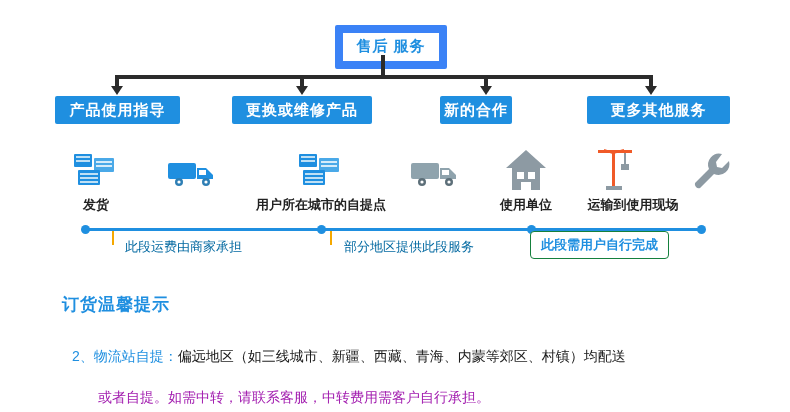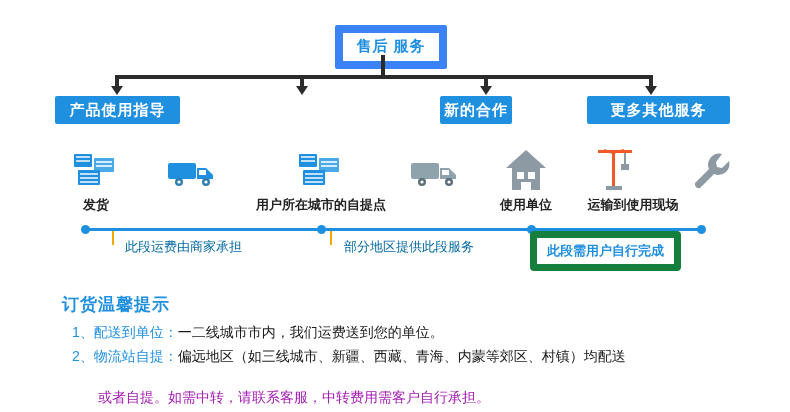--- a/index.html
+++ b/index.html
@@ -84,21 +84,21 @@
     width: 2px;
     background: #f5a800;
   }
   .tl-label {
     position: absolute;
     font-size: 13px;
     color: #0369a1;
     white-space: nowrap;
   }
   .tl-label.boxed {
-    border: 7px solid #15803d;
+    border: 1px solid #15803d;
     border-radius: 4px;
     padding: 4px 10px;
     color: #1f8fe0;
     font-weight: bold;
     background: #ffffff;
   }
 
   
   .notes-title {
     position: absolute;
@@ -143,20 +143,21 @@
   <div class="vline" style="left:300px; top:75px; width:4px; height:12px;"></div>
   <div class="arrow-down" style="left:296px; top:86px;"></div>
 
   <div class="vline" style="left:484px; top:75px; width:4px; height:12px;"></div>
   <div class="arrow-down" style="left:480px; top:86px;"></div>
 
   <div class="vline" style="left:649px; top:75px; width:4px; height:12px;"></div>
   <div class="arrow-down" style="left:645px; top:86px;"></div>
 
   <div class="node" style="left:55px; top:96px; width:125px;">产品使用指导</div>
+  <div class="node" style="left:232px; top:96px; width:140px;">更换或维修产品</div>
   <div class="node" style="left:440px; top:96px; width:72px;">新的合作</div>
   <div class="node" style="left:587px; top:96px; width:143px;">更多其他服务</div>
 
   <div class="iconbox" style="left:72px; top:152px;">
     <svg width="48" height="40" viewBox="0 0 48 40" aria-hidden="true">
       <rect x="2" y="2" width="18" height="13" rx="1" fill="#1f8fe0"></rect>
       <rect x="4" y="4" width="14" height="2" fill="#bfe0f5"></rect>
       <rect x="4" y="8" width="14" height="2" fill="#bfe0f5"></rect>
       <rect x="22" y="6" width="20" height="14" rx="1" fill="#4aa9e8"></rect>
       <rect x="24" y="9" width="16" height="2" fill="#d6ecfa"></rect>
@@ -245,23 +246,20 @@
 
   <div class="tl-tick" style="left:112px; top:231px; height:14px;"></div>
   <div class="tl-tick" style="left:330px; top:231px; height:14px;"></div>
 
   <div class="tl-label" style="left:125px; top:238px;">此段运费由商家承担</div>
   <div class="tl-label" style="left:344px; top:238px;">部分地区提供此段服务</div>
   <div class="tl-label boxed" style="left:530px; top:231px;">此段需用户自行完成</div>
 
   <div class="notes-title" style="left:62px; top:293px;">订货温馨提示</div>
 
-  <div class="note-row" style="left:72px; top:324px;">
-    <span class="note-num">1、</span><span class="note-key">配送到单位：</span><span>一二线城市市内，我们运费送到您的单位。</span>
-  </div>
 
   <div class="note-row" style="left:72px; top:348px;">
     <span class="note-num">2、</span><span class="note-key">物流站自提：</span><span>偏远地区（如三线城市、新疆、西藏、青海、内蒙等郊区、村镇）均配送</span>
   </div>
 
   <div class="note-cont" style="left:98px; top:372px;">或者自提。如需中转，请联系客服，中转费用需客户自行承担。</div>
 
 </div>
 
 </body></html>

